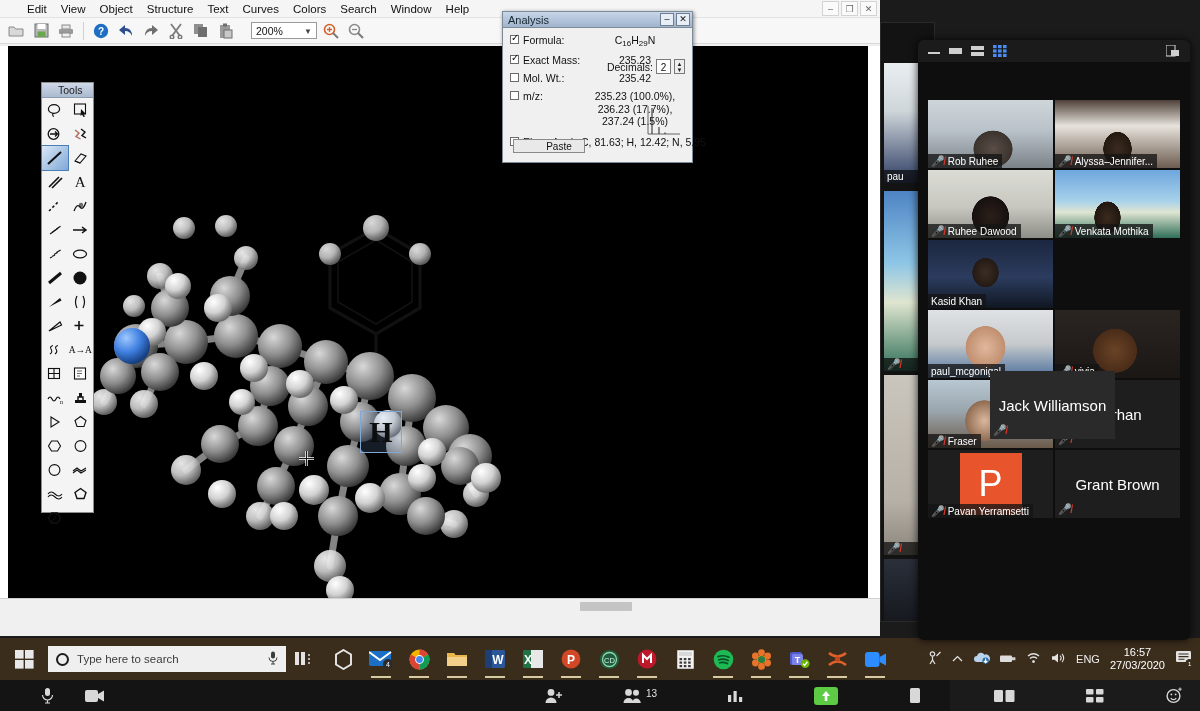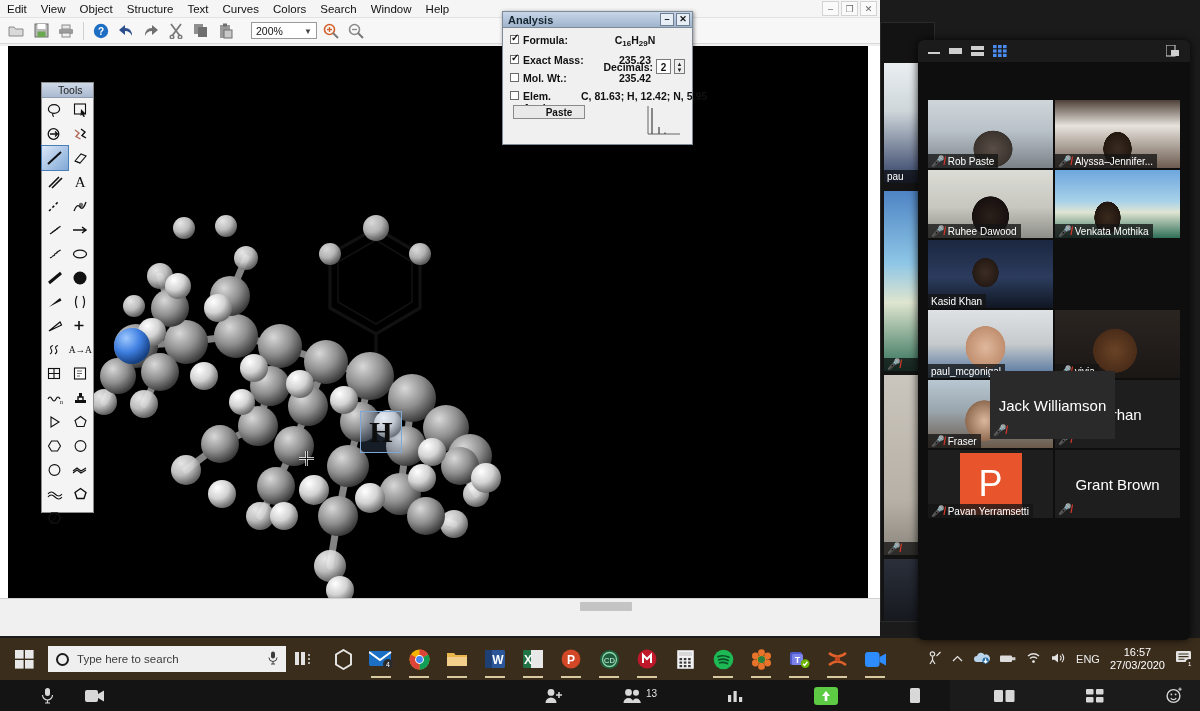--- a/index.html
+++ b/index.html
@@ -5,21 +5,21 @@
   * { box-sizing: border-box; margin:0; padding:0; }
   html,body { width:1200px; height:711px; overflow:hidden; background:#000; }
   body { font-family:"Liberation Sans", sans-serif; font-size:12px; }
 
   
   #screen { position:relative; width:1200px; height:711px; background:#1b1b1b; }
 
   
   #chemdraw { position:absolute; left:0; top:0; width:880px; height:636px; background:#f0f0f0; }
   #menubar { height:18px; background:#f5f5f5; display:flex; align-items:center;
-             padding-left:0; border-bottom:1px solid #e2e2e2; }
+             padding-left:20px; border-bottom:1px solid #e2e2e2; }
   #menubar .mi { font-size:11.5px; color:#111; padding:0 7px; white-space:nowrap; }
   #winbtns { position:absolute; right:3px; top:1px; display:flex; gap:2px; }
   #winbtns .wb { width:17px; height:15px; border:1px solid #d3d3d3; background:#fafafa;
                  display:flex; align-items:center; justify-content:center;
                  font-size:9px; color:#666; }
   #toolbar { height:26px; background:#f7f7f7; display:flex; align-items:center;
              gap:3px; padding:0 5px; border-bottom:1px solid #d8d8d8; }
   .tbtn { width:22px; height:22px; display:flex; align-items:center; justify-content:center; }
   .tbsep { width:1px; height:18px; background:#cfcfcf; margin:0 3px; }
   #zoomsel { width:66px; height:17px; border:1px solid #9a9a9a; background:#fff;
@@ -41,23 +41,23 @@
            background:#f4f4f4; border:1px solid #8d8d8d; z-index:8; }
   #toolsTitle { height:15px; background:linear-gradient(#cfd9e8,#aabacf);
                 font-size:10.5px; color:#1c1c1c; padding-left:16px; line-height:15px;
                 border-bottom:1px solid #8d9bb0; }
   #toolgrid { display:grid; grid-template-columns:1fr 1fr; }
   .tool { height:24px; display:flex; align-items:center; justify-content:center;
           font-size:13px; color:#111; }
   .tool.sel { background:linear-gradient(135deg,#dce8f7,#7fa8d6); outline:1px solid #4a7fb5; }
 
   
-  #analysis { position:absolute; left:502px; top:11px; width:191px; height:134px;
+  #analysis { position:absolute; left:502px; top:11px; width:191px; height:152px;
               background:#f0f0f0; border:1px solid #7d8b99; z-index:20;
-              box-shadow:1px 1px 4px rgba(0,0,0,.45);font-weight:bold; }
+              box-shadow:1px 1px 4px rgba(0,0,0,.45); }
   #anTitle { height:16px; background:linear-gradient(#c8d6e8,#9fb4cd);
              display:flex; align-items:center; padding-left:5px;
              font-size:11px; color:#16242f; border-bottom:1px solid #7d8b99; }
   #anTitle .sp { flex:1; }
   .anwb { width:14px; height:13px; border:1px solid #6f7f8f; background:#e8eef5;
           margin-right:2px; display:flex; align-items:center; justify-content:center;
           font-size:9px; line-height:1; color:#111; }
   #anBody { position:relative; padding:6px 7px; font-size:10.5px; color:#111; }
   .anrow { display:flex; align-items:flex-start; margin-bottom:6px; }
   .cb { width:9px; height:9px; border:1px solid #6b6b6b; background:#fff;
@@ -642,20 +642,29 @@
         <span class="anlbl">Exact Mass:</span>
         <span class="anval">235.23</span>
       </div>
 
       <div class="anrow">
         <span class="cb"></span>
         <span class="anlbl">Mol. Wt.:</span>
         <span class="anval">235.42</span>
       </div>
 
+      <div class="anrow" style="margin-bottom:8px;">
+        <span class="cb"></span>
+        <span class="anlbl">m/z:</span>
+        <span class="anval" style="line-height:12.5px;">
+          <span>235.23 (100.0%),</span><br>
+          <span>236.23 (17.7%),</span><br>
+          <span>237.24 (1.5%)</span>
+        </span>
+      </div>
 
       <div class="anrow">
         <span class="cb"></span>
         <span class="anlbl" style="width:58px;">Elem. Anal.:</span>
         <span class="anval" style="white-space:nowrap;">C, 81.63; H, 12.42; N, 5.95</span>
       </div>
 
       <div id="decimals">
         <span>Decimals:</span>
         <span id="decbox">2</span>
@@ -716,21 +725,21 @@
         </span>
     </div>
 
     <div id="zgrid">
 
       <div class="zrow">
         <div class="ztile">
           <div class="p-rob"></div>
           <div class="zlabel">
             <span class="muteicon">🎤̸</span>
-            <span>Rob Paste</span>
+            <span>Rob Ruhee</span>
           </div>
         </div>
         <div class="ztile">
           <div class="p-alys"></div>
           <div class="zlabel">
             <span class="muteicon">🎤̸</span>
             <span>Alyssa–Jennifer...</span>
           </div>
         </div>
       </div>

